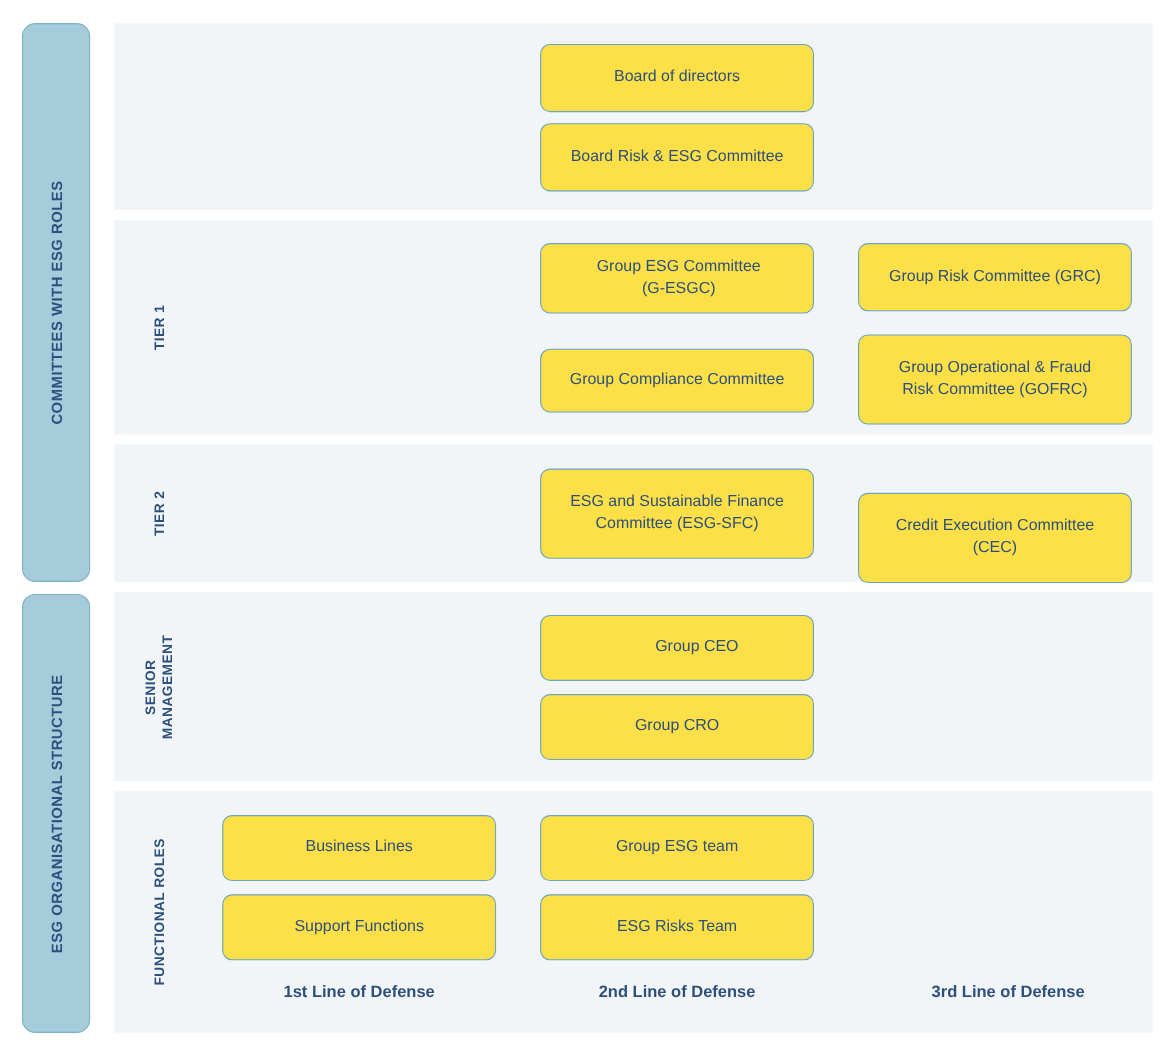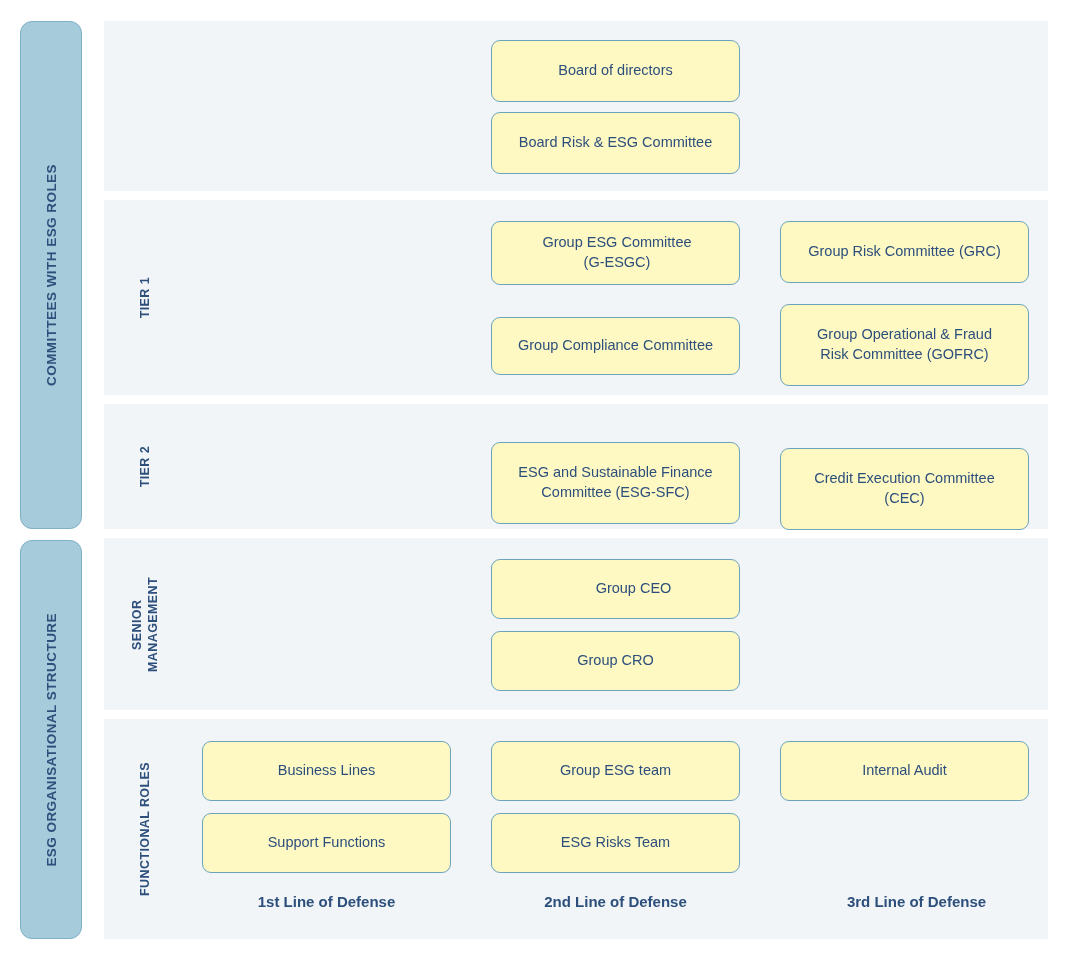--- a/index.html
+++ b/index.html
@@ -79,21 +79,21 @@
     letter-spacing: 0.4px;
     color: #2d4f7c;
     white-space: pre;
     text-align: center;
     line-height: 1.25;
   }
 
   
   .node {
     position: absolute;
-    background: #fef9c3;
+    background: #fde047;
     border: 1px solid #6ca4bc;
     border-radius: 9px;
     box-sizing: border-box;
     display: flex;
     align-items: center;
     justify-content: center;
     text-align: center;
     color: #2d4f7c;
     font-size: 14.5px;
     line-height: 1.35;
@@ -151,21 +151,21 @@
 
   <div class="node col3" style="top: 304px; height: 82px;">Group Operational &amp; Fraud
 Risk Committee (GOFRC)</div>
 
   <div class="panel" id="panel-tier2">
     <div class="tier-label">
       <span>TIER 2</span>
     </div>
   </div>
 
-  <div class="node col2" style="top: 426px; height: 82px; margin-top: 16px;">ESG and Sustainable Finance
+  <div class="node col2" style="top: 426px; height: 82px;">ESG and Sustainable Finance
 Committee (ESG-SFC)</div>
 
   <div class="node col3" style="top: 448px; height: 82px;">Credit Execution Committee
 (CEC)</div>
 
   <div class="panel" id="panel-senior">
     <div class="tier-label">
       <span>SENIOR
 MANAGEMENT</span>
     </div>
@@ -182,21 +182,20 @@
   </div>
 
   <div class="node col1" style="top: 741px; height: 60px;">Business Lines</div>
 
   <div class="node col1" style="top: 813px; height: 60px;">Support Functions</div>
 
   <div class="node col2" style="top: 741px; height: 60px;">Group ESG team</div>
 
   <div class="node col2" style="top: 813px; height: 60px;">ESG Risks Team</div>
 
-  <div class="node col3" style="top: 741px; height: 60px;">Internal Audit</div>
 
   <div class="defense-label" style="left: 202px;">1st Line of Defense</div>
 
   <div class="defense-label" style="left: 491px;">2nd Line of Defense</div>
 
   <div class="defense-label" style="left: 792px;">3rd Line of Defense</div>
 
 </div>
 
 </body></html>

